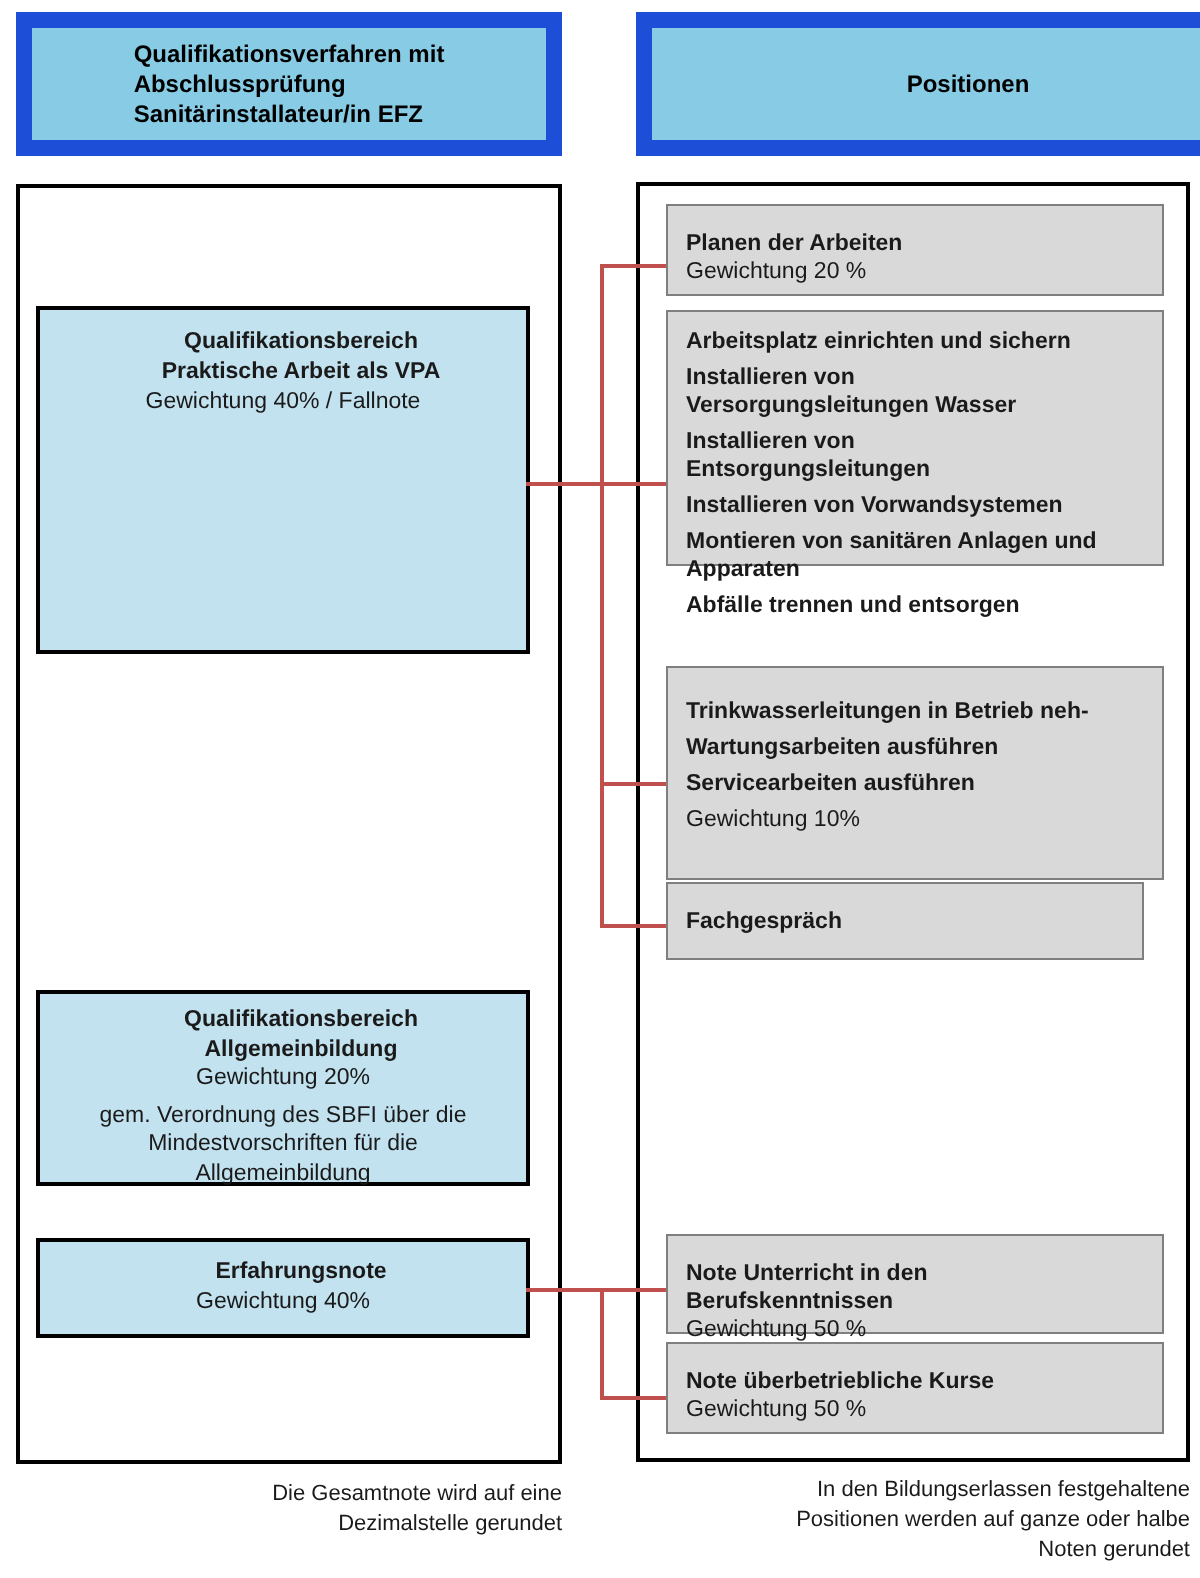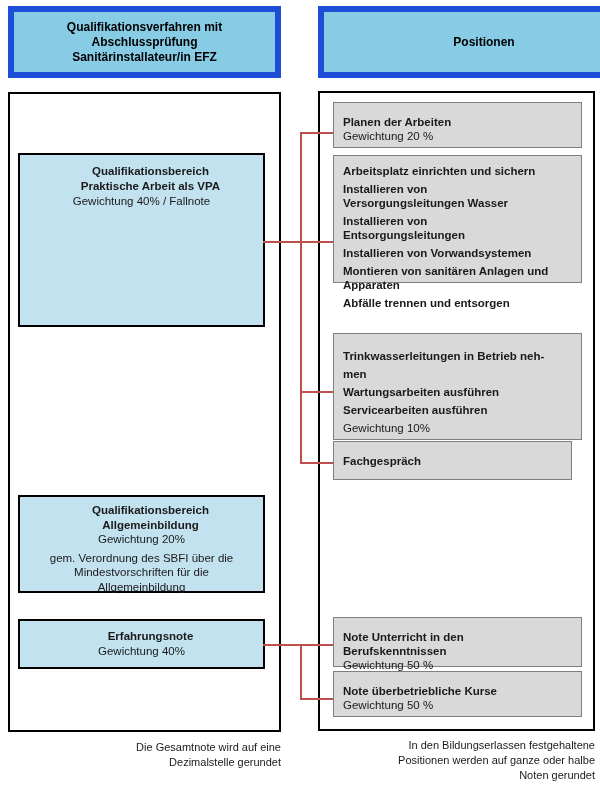--- a/index.html
+++ b/index.html
@@ -6,23 +6,23 @@
   body{
     width:600px;height:789px;position:relative;background:#ffffff;
     font-family:"Liberation Sans","DejaVu Sans",sans-serif;
     -webkit-font-smoothing:antialiased;
   }
   .abs{position:absolute;box-sizing:border-box;}
   .pre{white-space:pre-line;}
 
   
   .hdr{
-    background:#87CCE4;border:6px solid #1d4ed8;
+    background:#87CCE4;border:8px solid #1d4ed8;
     display:flex;align-items:center;justify-content:center;
-    text-align:center;font-weight:bold;font-size:12px;line-height:15px;
+    text-align:left;font-weight:bold;font-size:12px;line-height:15px;
   }
 
   
   .container{border:2px solid #000;background:#fff;}
 
   
   .blue-box{
     background:#C2E2EF;border:2px solid #000;
     text-align:center;font-size:11.5px;line-height:15px;color:#1a1a1a;
   }
@@ -96,21 +96,20 @@
     <div class="para pre">Installieren von
 Entsorgungsleitungen</div>
     <div class="para pre">Installieren von Vorwandsystemen</div>
     <div class="para pre">Montieren von sanitären Anlagen und
 Apparaten</div>
     <div class="para pre">Abfälle trennen und entsorgen</div>
   </div>
 
   <div class="abs gray-box spaced" style="left:333px;top:333px;width:249px;height:107px;padding-top:15px;">
     <div class="para pre">Trinkwasserleitungen in Betrieb neh-</div>
-    <div class="para pre">men</div>
     <div class="para pre">Wartungsarbeiten ausführen</div>
     <div class="para pre">Servicearbeiten ausführen</div>
     <div class="weight">Gewichtung 10%</div>
   </div>
 
   <div class="abs gray-box" style="left:333px;top:441px;width:239px;height:39px;">
     <div class="para pre">Fachgespräch</div>
   </div>
 
   <div class="abs gray-box" style="left:333px;top:617px;width:249px;height:50px;">

